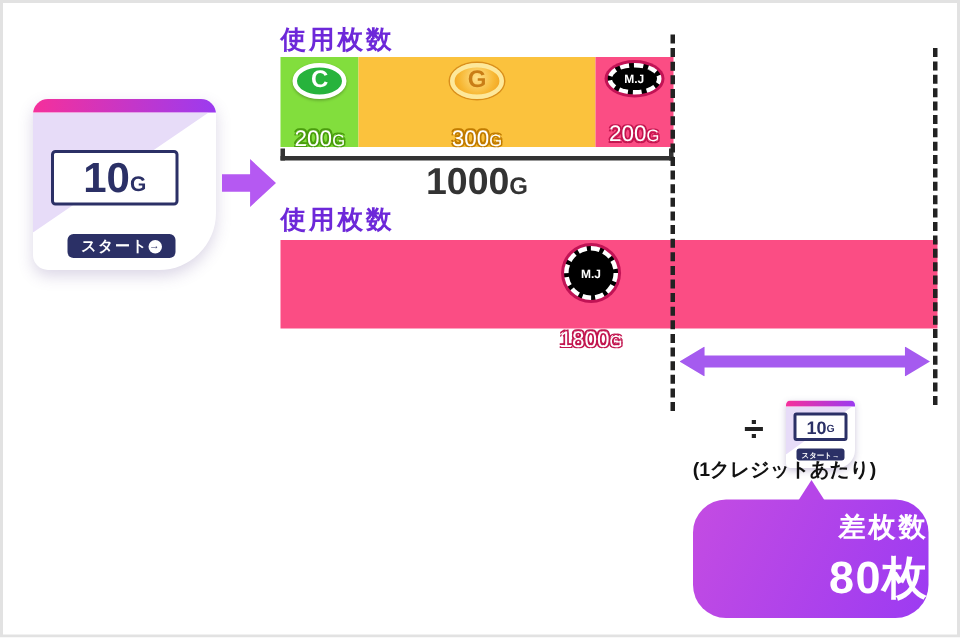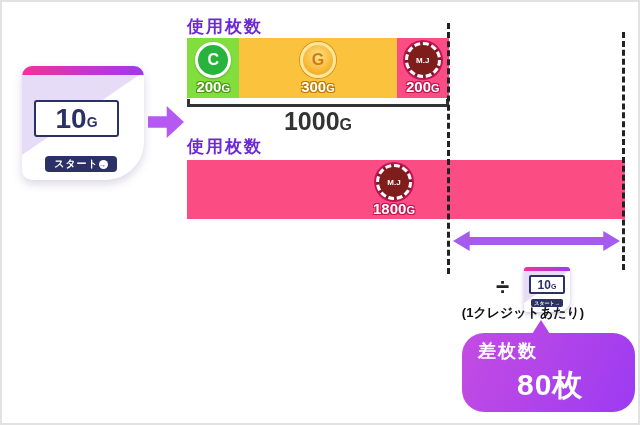--- a/index.html
+++ b/index.html
@@ -44,23 +44,23 @@
   .seg-green  { width:20%; background:#82de3d; }
   .seg-orange { width:60%; background:#fbc23d; }
   .seg-pink   { width:20%; background:#fb4d84; }
   .coin { width:30px; height:30px; border-radius:50%; display:flex; align-items:center;
           justify-content:center; font-weight:bold; box-sizing:content-box; }
   .coin-c  { background:#27b33c; border:3px solid #fff; color:#fff; font-size:16px;
              box-shadow:0 1px 2px rgba(0,0,0,.25); }
   .coin-g  { background:radial-gradient(circle at 50% 38%,#ffe18a,#f7b733 62%,#ef9c1c);
              border:3px solid #fde89b; color:#c97d16; font-size:16px;
              box-shadow:0 0 0 1px #d98f1d; }
-  .coin-mj { background:#7f1d1d; border:3px dashed #fff; color:#fff; font-size:8px;
+  .coin-mj { background:#000000; border:3px dashed #fff; color:#fff; font-size:8px;
              box-shadow:0 0 0 2px #c11355; }
-  .seg-label { margin-top:0; color:#fff; font-weight:bold; font-size:15px; }
+  .seg-label { margin-top:18px; color:#fff; font-weight:normal; font-size:15px; }
   .seg-label .u { font-size:11px; }
   .ol-green  { text-shadow:-1px -1px 0 #4a9c0e,1px -1px 0 #4a9c0e,-1px 1px 0 #4a9c0e,1px 1px 0 #4a9c0e; }
   .ol-orange { text-shadow:-1px -1px 0 #c07b00,1px -1px 0 #c07b00,-1px 1px 0 #c07b00,1px 1px 0 #c07b00; }
   .ol-pink   { text-shadow:-1px -1px 0 #c2164f,1px -1px 0 #c2164f,-1px 1px 0 #c2164f,1px 1px 0 #c2164f; }
 
   .bracket { left:185px; top:97px; width:262px; height:8px; box-sizing:border-box;
              border-left:3px solid #333; border-right:3px solid #333; border-bottom:3px solid #333; }
   .total-label { left:185px; top:105px; width:262px; text-align:center;
                  font-size:25px; font-weight:bold; color:#333; }
   .total-label .u { font-size:16px; }
@@ -99,21 +99,21 @@
   .mini-box .unit { font-size:7px; align-self:flex-end; margin-bottom:2px; }
   .mini-btn { position:absolute; left:7px; top:32px; width:32px; height:8px; background:#2b3066;
               border-radius:2px; color:#fff; font-size:5px; font-weight:bold;
               display:flex; align-items:center; justify-content:center; }
   .per-credit { left:426px; top:302px; width:190px; text-align:center;
                 font-size:13px; font-weight:bold; color:#111; }
 
   
   .bubble { left:460px; top:331px; width:157px; height:79px; border-radius:22px;
             background:linear-gradient(115deg,#c44ce2,#9c3bf2); color:#fff;
-            display:flex; flex-direction:column; align-items:flex-start; justify-content:center;padding-left:16px; }
+            display:flex; flex-direction:column; align-items:flex-end; justify-content:center; }
   .bubble-pointer { left:530px; top:318px; width:0; height:0;
                     border-left:9px solid transparent; border-right:9px solid transparent;
                     border-bottom:14px solid #b645e8; }
   .bubble-title { font-size:18px; font-weight:bold; letter-spacing:2px; }
   .bubble-value { font-size:30px; font-weight:bold; margin-top:2px; letter-spacing:1px;margin-left:39px; }
 </style>
 </head>
 <body>
 
 <div class="stage">

